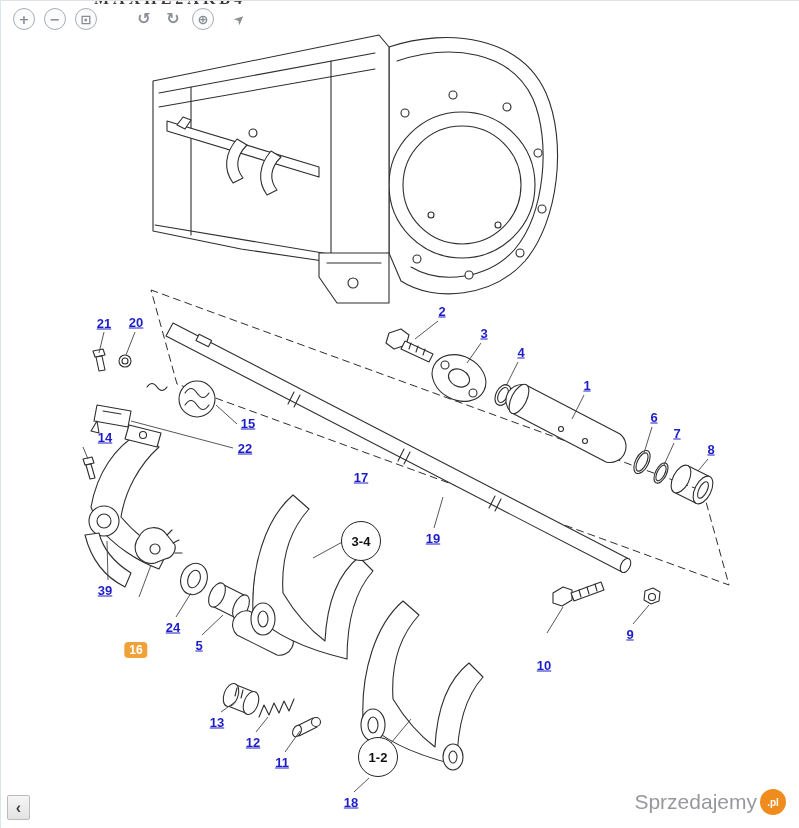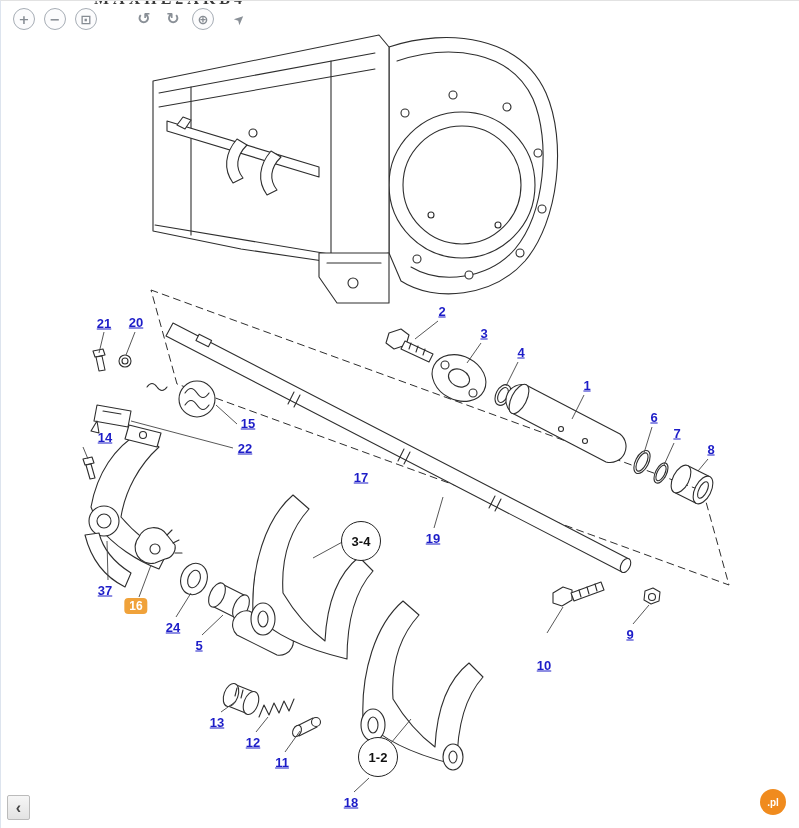--- a/index.html
+++ b/index.html
@@ -35,21 +35,21 @@
   #artwork,#leader-svg{position:absolute;left:0;top:0;}
   #leader-svg line{stroke:#444;stroke-width:0.9;}
   #callout-layer{position:absolute;inset:0;}
   .callout{
     position:absolute;transform:translate(-50%,-50%);
     font:700 13px "Liberation Sans",sans-serif;
     color:var(--callout-color);text-decoration:underline;cursor:pointer;z-index:20;
   }
   .callout.highlight{
     color:#fff;background:var(--highlight-color);text-decoration:none;
-    padding:1px 5px;border-radius:4px;font-size:12px;
+    padding:1px 5px;border-radius:4px;font-size:12px;margin-top:44px;
   }
   .group-label{
     position:absolute;transform:translate(-50%,-50%);
     width:38px;height:38px;border:1.4px solid #222;border-radius:50%;background:#fff;
     display:flex;align-items:center;justify-content:center;
     font:700 13px "Liberation Sans",sans-serif;color:#111;z-index:15;
   }
   
   .back-btn{
     position:absolute;left:6px;bottom:9px;width:23px;height:25px;
@@ -311,34 +311,35 @@
       <div class="callout" data-name="callout-4" style="left: 520px; top: 351px;">4</div>
       <div class="callout" data-name="callout-1" style="left: 586px; top: 384px;">1</div>
       <div class="callout" data-name="callout-6" style="left: 653px; top: 416px;">6</div>
       <div class="callout" data-name="callout-7" style="left: 676px; top: 432px;">7</div>
       <div class="callout" data-name="callout-8" style="left: 710px; top: 448px;">8</div>
       <div class="callout" data-name="callout-15" style="left: 247px; top: 422px; text-align: center;">15</div>
       <div class="callout" data-name="callout-22" style="left: 244px; top: 447px;">22</div>
       <div class="callout" data-name="callout-14" style="left: 80px; top: 436px; margin-left: 24px;">14</div>
       <div class="callout" data-name="callout-17" style="left: 360px; top: 476px;">17</div>
       <div class="callout" data-name="callout-19" style="left: 432px; top: 537px; text-align: right;">19</div>
-      <div class="callout" data-name="callout-23" style="left: 104px; top: 589px;">37</div>
+      <div class="callout" data-name="callout-23" style="left: 104px; top: 589px;">39</div>
       <div class="callout highlight" data-name="callout-16" style="left: 135px; top: 605px;">16</div>
       <div class="callout" data-name="callout-24" style="left: 172px; top: 626px;">24</div>
       <div class="callout" data-name="callout-5" style="left: 198px; top: 644px;">5</div>
       <div class="callout" data-name="callout-10" style="left: 543px; top: 664px;">10</div>
       <div class="callout" data-name="callout-9" style="left: 629px; top: 633px;">9</div>
       <div class="callout" data-name="callout-13" style="left: 216px; top: 721px;">13</div>
       <div class="callout" data-name="callout-12" style="left: 252px; top: 741px;">12</div>
       <div class="callout" data-name="callout-11" style="left: 281px; top: 761px;">11</div>
       <div class="callout" data-name="callout-18" style="left: 350px; top: 801px;">18</div>
       <div class="group-label" data-name="group-label-3-4" style="left: 360px; top: 540px;">3-4</div>
       <div class="group-label" data-name="group-label-1-2" style="left: 377px; top: 756px;">1-2</div>
     </div>
 </div>
 
 <button class="back-btn" data-name="back-button">‹</button>
 
 <div class="watermark" data-name="watermark">
+  <span class="wm-text" data-name="watermark-text">Sprzedajemy</span>
   <span class="wm-circle" data-name="watermark-pl-badge">
     <span data-name="watermark-pl-text">.pl</span>
   </span>
 </div>
 
 </body></html>

